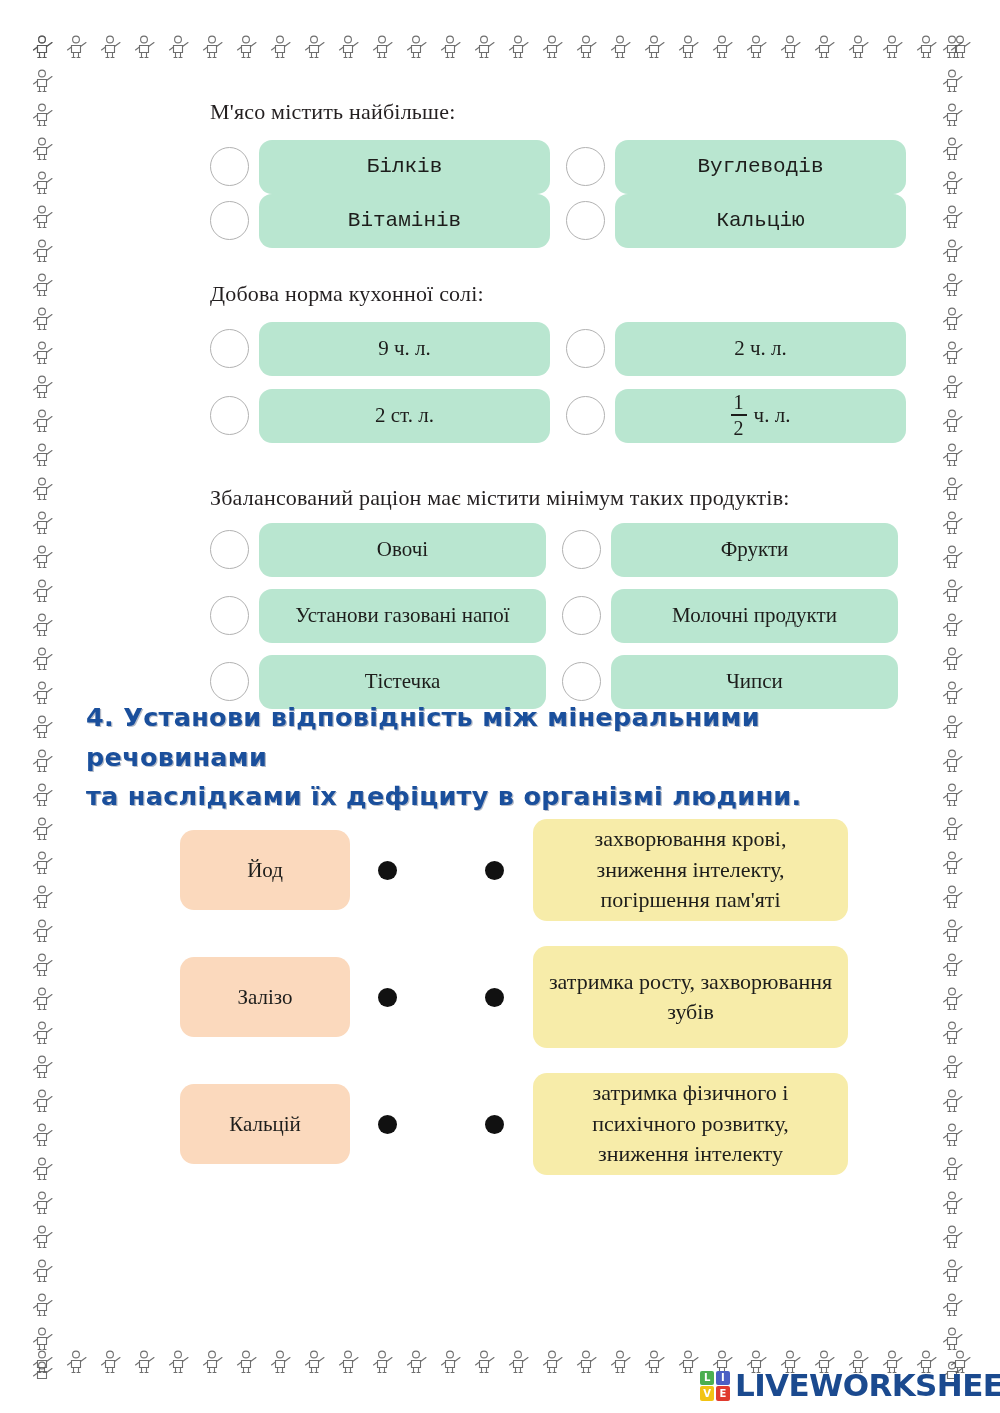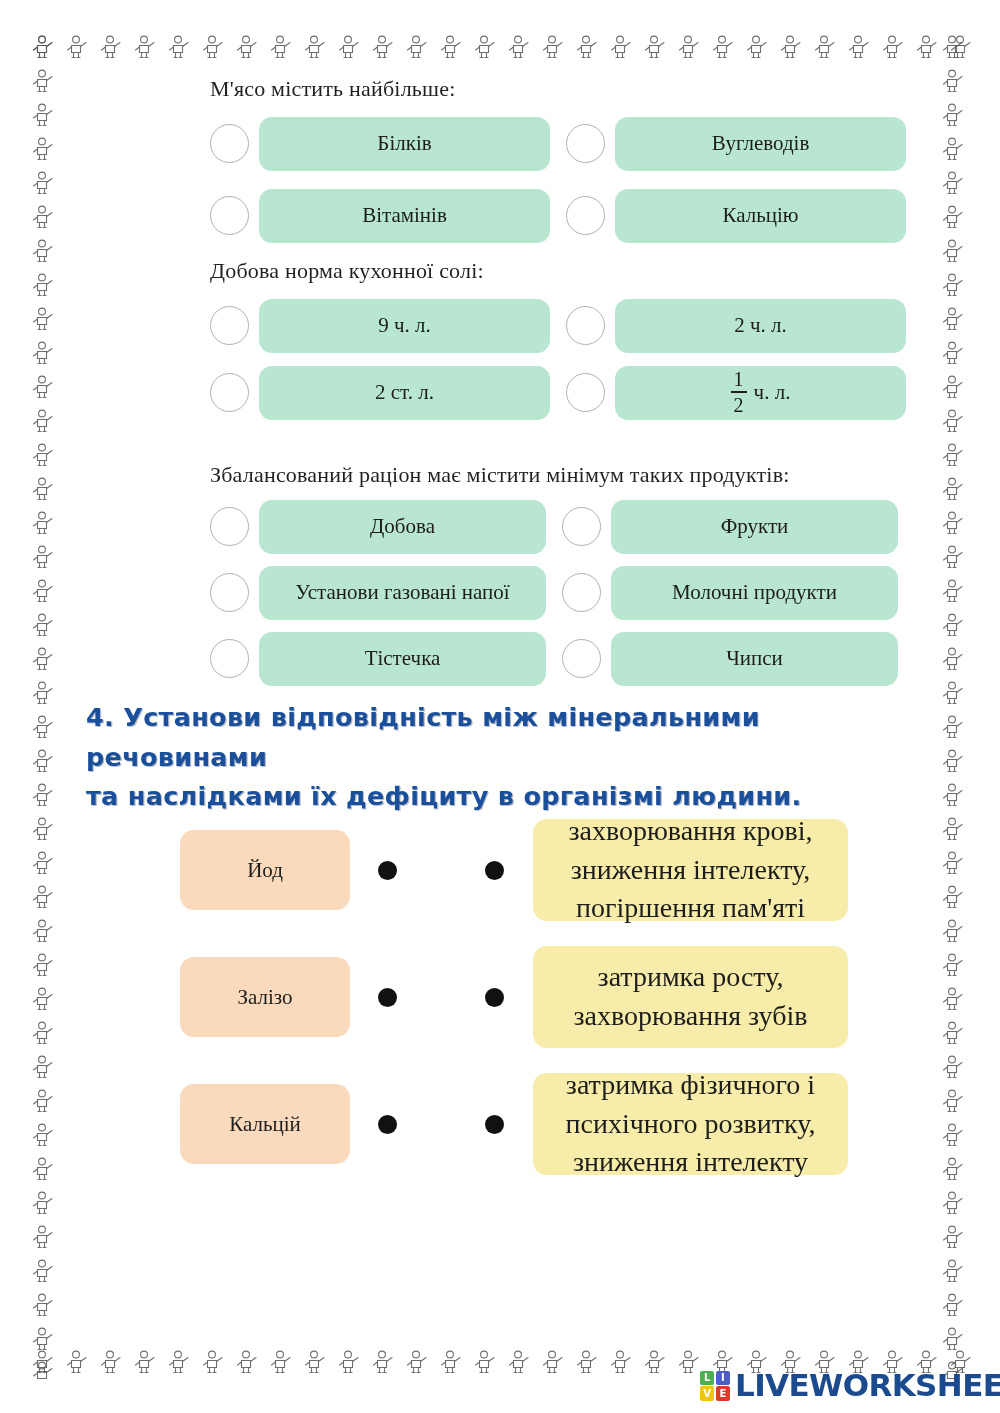--- a/index.html
+++ b/index.html
@@ -49,20 +49,21 @@
     height: 1282px;
     background: #ffffff;
   }
 
   
   .q-prompt {
     font-size: 22px;
     color: #231f20;
     line-height: 1.22;
     letter-spacing: .2px;
+    margin-top: 23px;
   }
   .q-prompt.justified {
     text-align: justify;
     text-align-last: left;
   }
 
   .opt-grid {
     display: grid;
     grid-template-columns: 340px 340px;
     column-gap: 16px;
@@ -147,21 +148,21 @@
     background: #111111;
     flex: 0 0 auto;
   }
   .right-card {
     background: #f7eca9;
     border-radius: 14px;
     display: flex;
     align-items: center;
     justify-content: center;
     text-align: center;
-    font-size: 28px;
+    font-size: 22px;
     line-height: 1.38;
     color: #1d1d1b;
     box-sizing: border-box;
     padding: 8px 14px;
     flex: 0 0 auto;
     width: 315px;
   }
   .spacer-left  { width: 28px; flex: 0 0 auto; }
   .spacer-mid   { width: 88px; flex: 0 0 auto; }
   .spacer-right { width: 29px; flex: 0 0 auto; }
@@ -1845,21 +1846,21 @@
           <path d="M10 27.5 h3"></path>
           <path d="M15 27.5 h3"></path>
         </g>
       </svg>
     </div>
 
   <div id="content">
 
     <div style="position:absolute;top:14px;left:148px;width:700px;">
       <div class="q-prompt">М'ясо містить найбільше:</div>
-      <div class="opt-grid" style="margin-top:14px;row-gap:18px;">
+      <div class="opt-grid" style="margin-top:14px;row-gap:0;font-family:Liberation Mono, monospace;">
         <div class="opt-row">
           <span class="radio"></span>
           <span class="opt-box">Білків</span>
         </div>
         <div class="opt-row">
           <span class="radio"></span>
           <span class="opt-box">Вуглеводів</span>
         </div>
         <div class="opt-row">
           <span class="radio"></span>
@@ -1899,21 +1900,21 @@
           </span>
         </div>
       </div>
     </div>
 
     <div style="position:absolute;top:400px;left:148px;width:690px;">
       <div class="q-prompt justified">Збалансований раціон має містити мінімум таких продуктів:</div>
       <div class="opt-grid" style="margin-top:11px;row-gap:12px;grid-template-columns:336px 336px;">
         <div class="opt-row">
           <span class="radio"></span>
-          <span class="opt-box">Добова</span>
+          <span class="opt-box">Овочі</span>
         </div>
         <div class="opt-row">
           <span class="radio"></span>
           <span class="opt-box">Фрукти</span>
         </div>
         <div class="opt-row">
           <span class="radio"></span>
           <span class="opt-box">Установи газовані напої</span>
         </div>
         <div class="opt-row">

